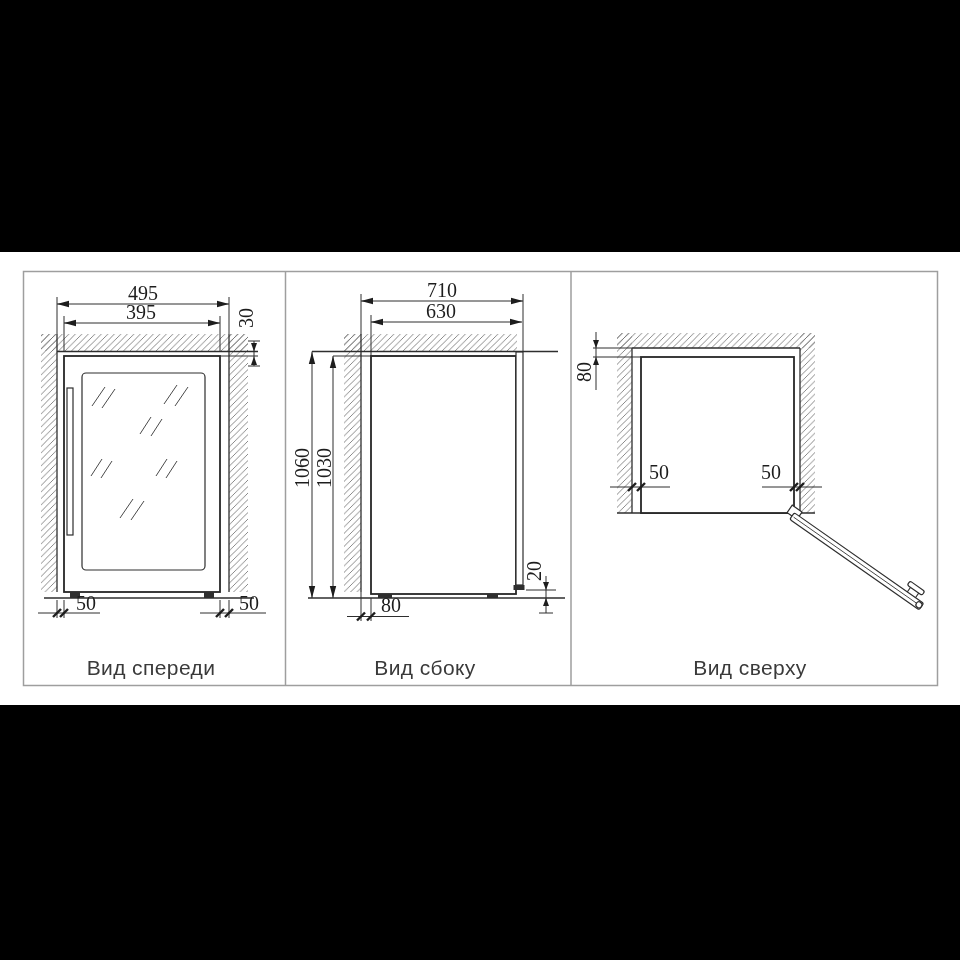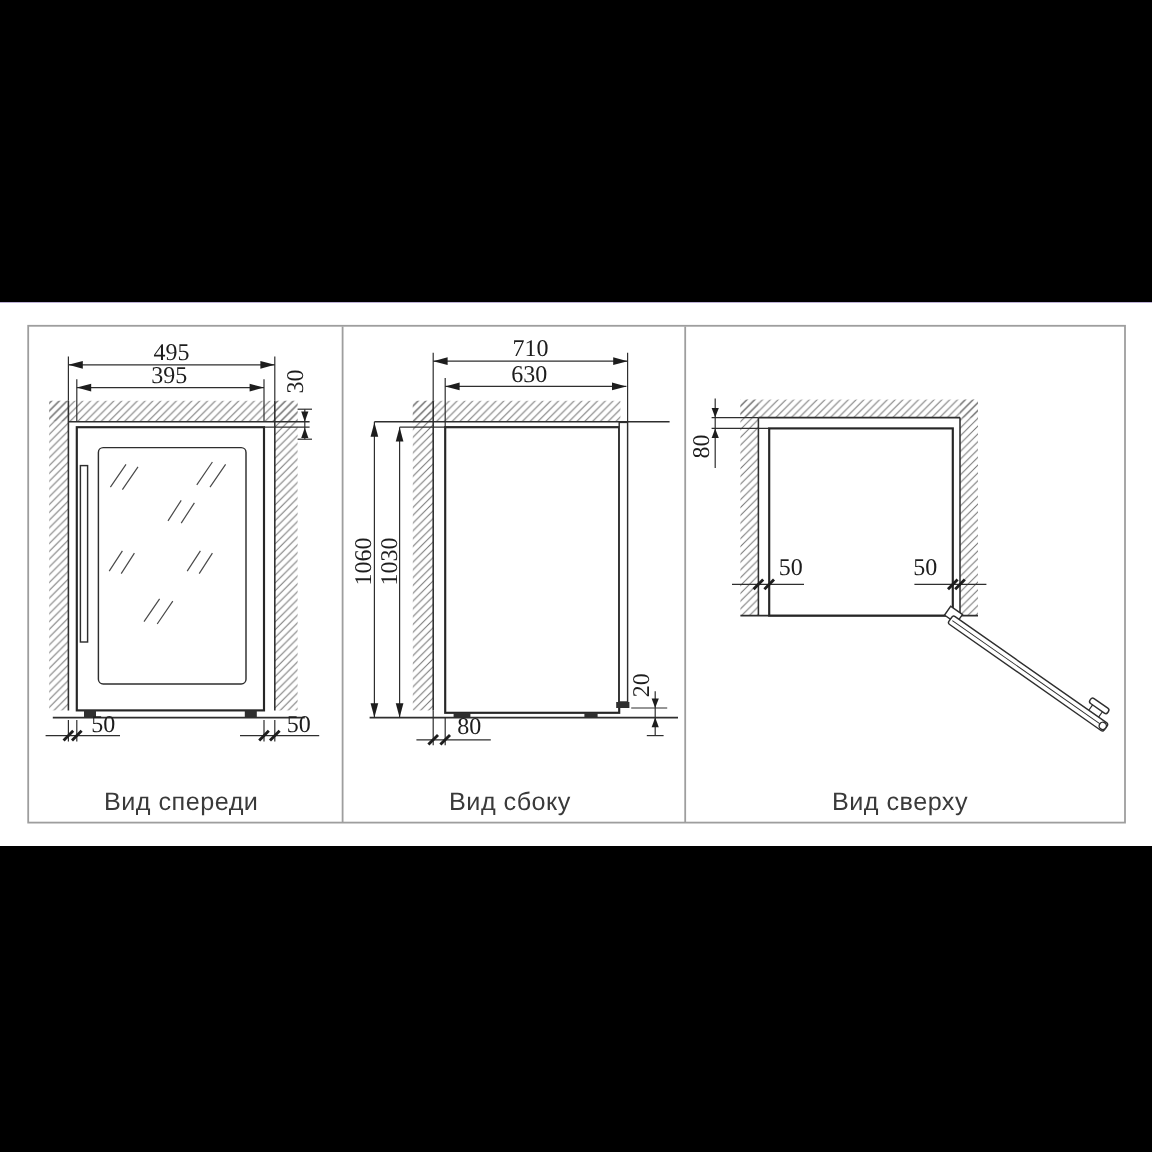--- a/index.html
+++ b/index.html
@@ -1,16 +1,16 @@
 <!DOCTYPE html>
 <html><head>
 <meta charset="utf-8">
 <style>
   html,body{margin:0;padding:0;background:#000;}
-  .stage{width:960px;height:960px;position:relative;background:#8b5cf6;}
+  .stage{width:960px;height:960px;position:relative;background:#eab308;}
   svg{display:block;}
   .dim{font-family:"Liberation Serif","DejaVu Serif",serif;font-size:20px;fill:#1d1d1d;}
   .cap{font-family:"Liberation Sans","DejaVu Sans",sans-serif;font-size:21px;fill:#3a3a3a;letter-spacing:.4px;}
   .thin{stroke:#2e2e2e;stroke-width:1;fill:none;}
   .med{stroke:#2e2e2e;stroke-width:1.3;fill:none;}
   .outline{stroke:#262626;stroke-width:1.8;fill:#ffffff;}
   .outline2{stroke:#2e2e2e;stroke-width:1.2;fill:#ffffff;}
   .tick{stroke:#1d1d1d;stroke-width:2.4;fill:none;}
   .arrow{fill:#1d1d1d;stroke:none;}
   .solid{fill:#2f2f2f;stroke:none;}

